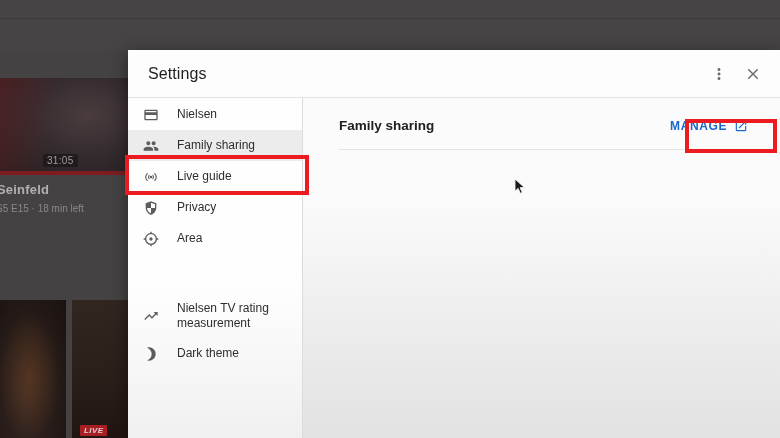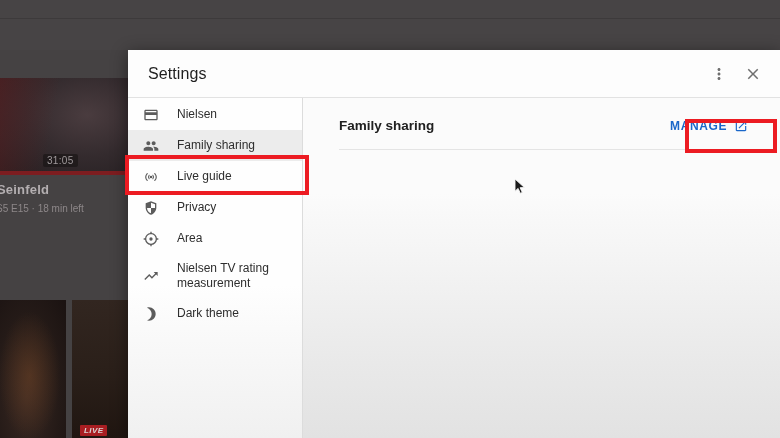--- a/index.html
+++ b/index.html
@@ -41,21 +41,21 @@
   .dialog-title { font-size:16px; font-weight:500; color:#1f1f1f; letter-spacing:.1px; }
   .header-spacer { flex:1; }
   .icon-btn { width:26px; height:26px; display:flex; align-items:center; justify-content:center;
     cursor:pointer; color:#6f6f6f; }
   .icon-btn + .icon-btn { margin-left:8px; }
 
   .dialog-body { flex:1; display:flex; min-height:0; }
   .sidebar { width:175px; flex:0 0 175px; border-right:1px solid #dcdcdc;
     background:linear-gradient(180deg,#fefefe 55%, #f0f0f0 100%); padding-top:1px; }
   .side-item { height:31px; display:flex; align-items:center; padding-left:15px; cursor:pointer; }
-  .side-item.tall { height:44px; }
+  .side-item.tall { height:44px;margin-top:40px; }
   .side-item.selected { background:#ececec; }
   .side-icon { width:16px; height:16px; flex:0 0 16px; margin-right:18px; color:#5c5c5c;
     display:flex; align-items:center; justify-content:center; }
   .side-label { font-size:12px; font-weight:500; color:#2e2e2e; line-height:1.25; max-width:112px; }
 
   .content { flex:1; position:relative; padding:20px 24px 0 36px;
     background:linear-gradient(180deg, #fbfbfb 28%, #e9e9e9 78%, #e2e2e2 100%); }
   .content-row { display:flex; align-items:center; justify-content:space-between;
     padding:0 8px 16px 0; border-bottom:1px solid #e4e4e4; }
   .content-heading { font-size:13.5px; font-weight:bold; color:#202020; }

